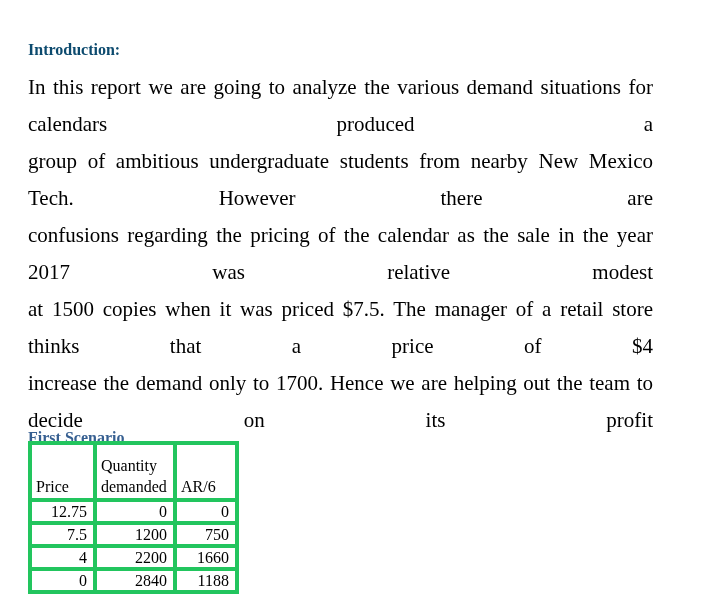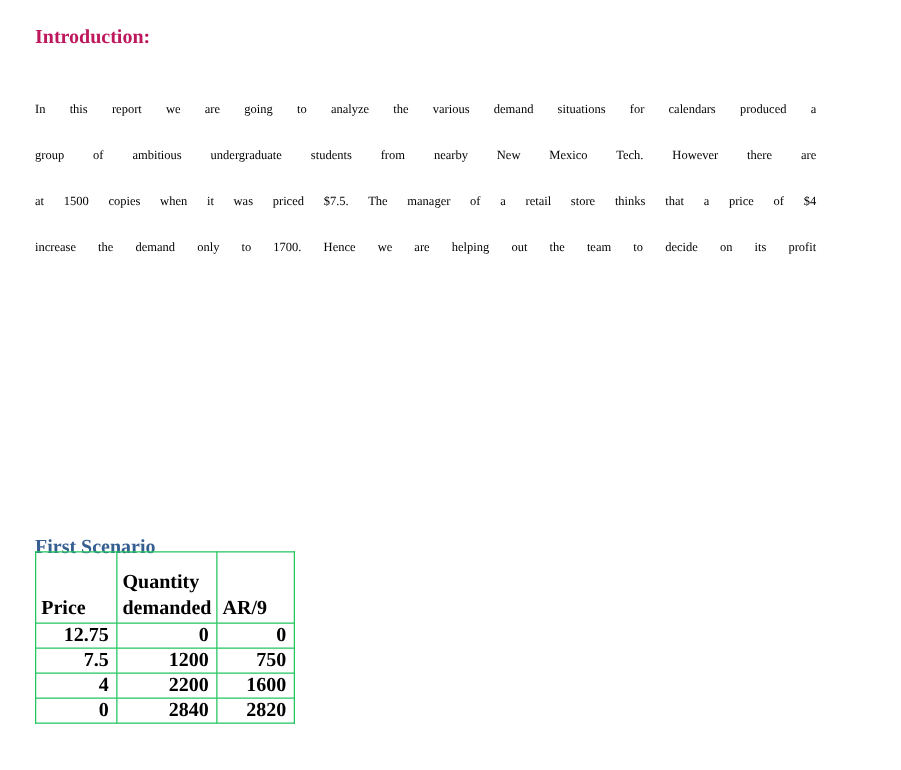--- a/index.html
+++ b/index.html
@@ -22,41 +22,41 @@
     white-space: nowrap;
   }
   .heading.intro   { top: 21px; }
   .heading.section { top: 368px; }
   .heading.subsection { top: 429px; }
   .paragraph {
     position: absolute;
     left: 28px;
     top: 69px;
     width: 625px;
-    font-size: 10px;
+    font-size: 21px;
   }
   .para-line {
     line-height: 37px;
     text-align: justify;
     text-align-last: justify;
   }
   .para-line.last {
     text-align-last: left;
   }
   table.data-table {
     position: absolute;
     left: 28px;
     top: 441px;
     border-collapse: collapse;
     font-size: 16px;
   }
   table.data-table th,
   table.data-table td {
-    border: 1px solid #22c55e;
-    font-weight: bold;
+    border: 4px solid #22c55e;
+    font-weight: normal;
   }
   table.data-table th {
     vertical-align: bottom;
     text-align: left;
     padding: 2px 2px 1px 4px;
     line-height: 21px;
     height: 57px;
   }
   table.data-table td {
     text-align: right;
@@ -66,62 +66,63 @@
   }
   col.c-price { width: 65px; }
   col.c-qty   { width: 80px; }
   col.c-ar    { width: 62px; }
 </style>
 </head>
 <body>
 
 <div class="page">
 
-  <div class="heading intro" style="color: #be185d;">Introduction:</div>
+  <div class="heading intro" style="color: #0c4a6e; margin-top: 20px;">Introduction:</div>
 
   <div class="paragraph">
       <div class="para-line">In this report we are going to analyze the various demand situations for calendars produced a</div>
       <div class="para-line">group of ambitious undergraduate students from nearby New Mexico Tech. However there are</div>
+      <div class="para-line">confusions regarding the pricing of the calendar as the sale in the year 2017 was relative modest</div>
       <div class="para-line">at 1500 copies when it was priced $7.5. The manager of a retail store thinks that a price of $4</div>
       <div class="para-line">increase the demand only to 1700. Hence we are helping out the team to decide on its profit</div>
     </div>
 
 
   <div class="heading subsection" style="color: rgb(54, 95, 145);">First Scenario</div>
 
   <table class="data-table">
     <colgroup>
       <col class="c-price">
       <col class="c-qty">
       <col class="c-ar">
     </colgroup>
     <thead>
       <tr>
           <th>Price</th>
           <th>Quantity demanded</th>
-          <th>AR/9</th>
+          <th>AR/6</th>
         </tr>
     </thead>
     <tbody>
         <tr>
           <td>12.75</td>
           <td>0</td>
           <td>0</td>
         </tr>
         <tr>
           <td>7.5</td>
           <td>1200</td>
           <td>750</td>
         </tr>
         <tr>
           <td>4</td>
           <td>2200</td>
-          <td>1600</td>
+          <td>1660</td>
         </tr>
         <tr>
           <td>0</td>
           <td>2840</td>
-          <td>2820</td>
+          <td>1188</td>
         </tr>
       </tbody>
   </table>
 
 </div>
 
 </body></html>

